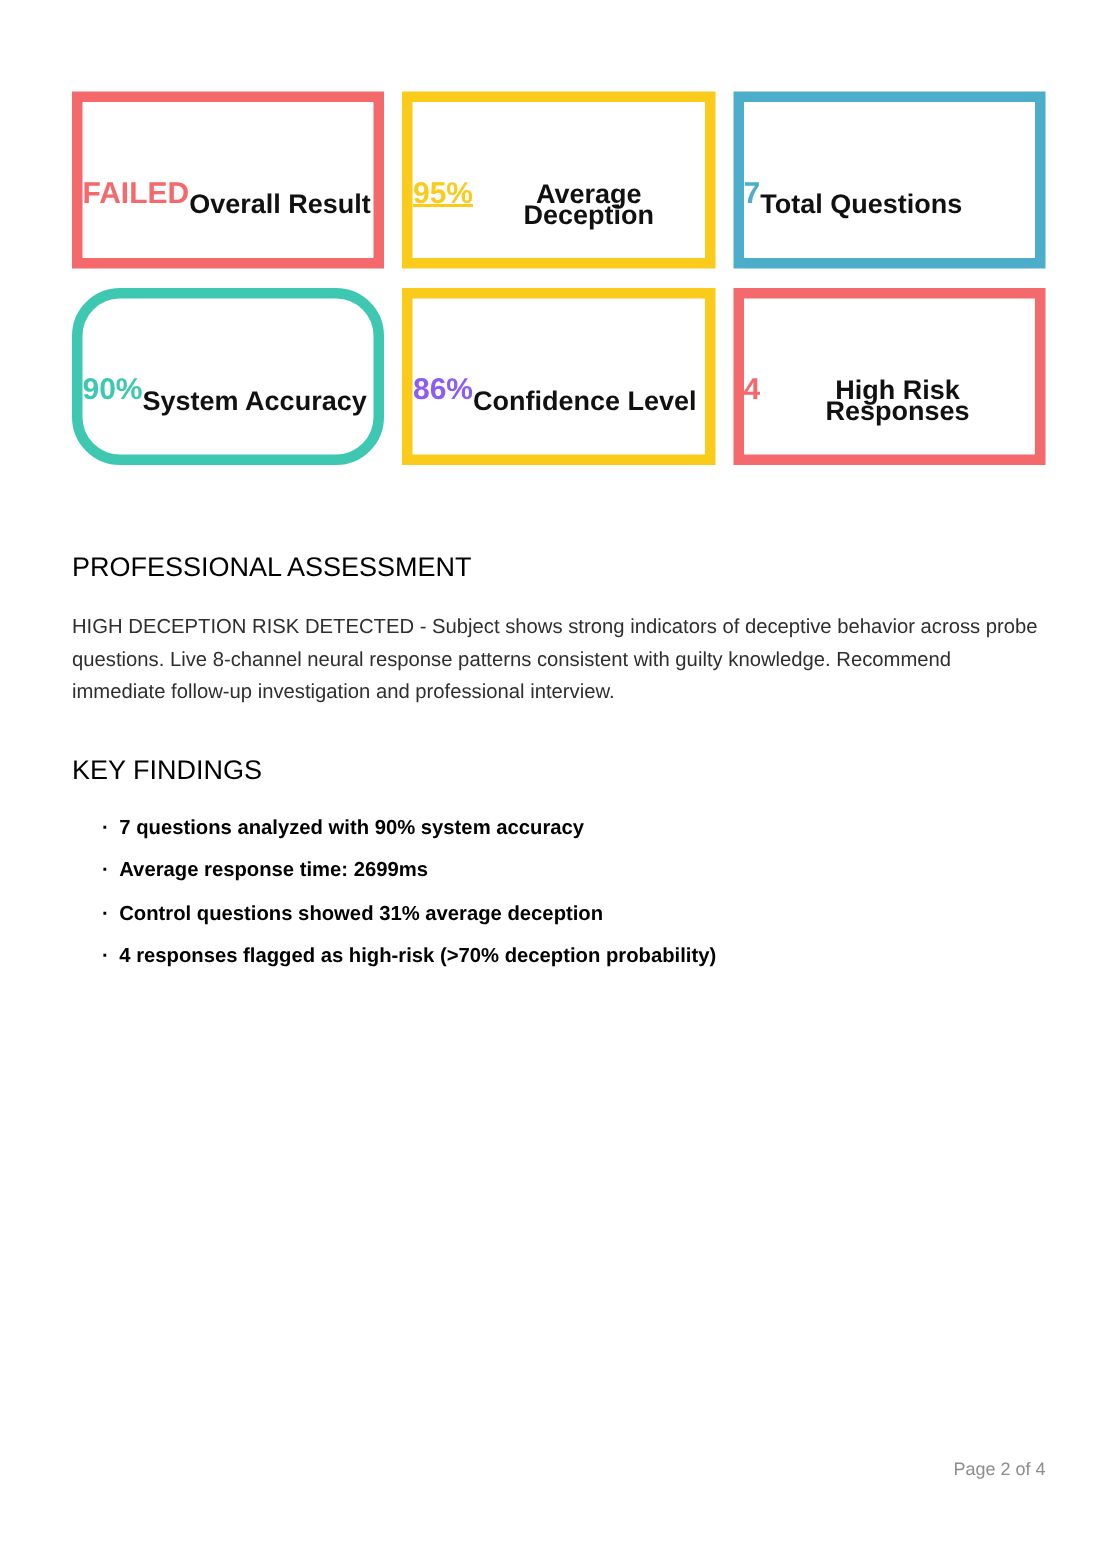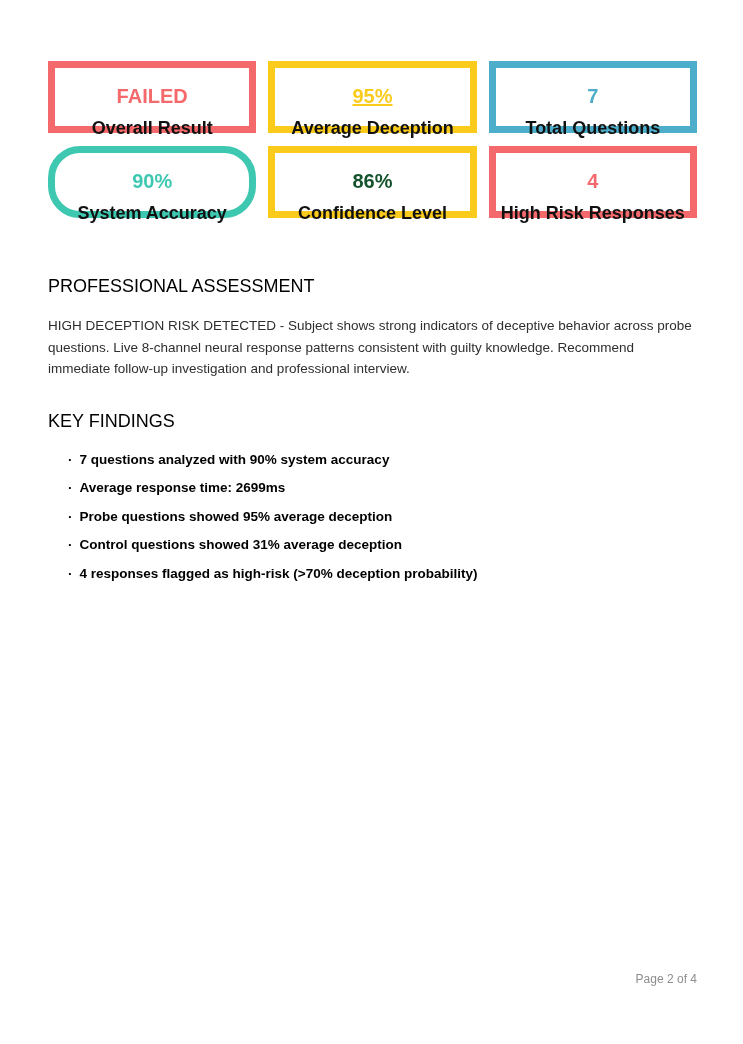--- a/index.html
+++ b/index.html
@@ -25,25 +25,25 @@
     line-height: 34px;
   }
   .cards-grid {
     margin-top: 43px;
     display: grid;
     grid-template-columns: repeat(3, 1fr);
     column-gap: 12px;
     row-gap: 13px;
   }
   .stat-card {
-    height: 72px;
+    height: 118px;
     background: #ffffff;
     border: 7px solid #f9a8d4;
     display: flex;
-    flex-direction: column;
+    flex-direction: row;
     align-items: center;
     justify-content: flex-start;
     text-align: center;
     padding-top: 17px;
   }
   .stat-value {
     font-size: 20px;
     line-height: 22px;
     font-weight: bold;
   }
@@ -118,21 +118,21 @@
       <div class="stat-value" style="color: rgb(76, 174, 203);">7</div>
       <div class="stat-label">Total Questions</div>
     </div>
 
     <div class="stat-card" style="border-color: rgb(62, 200, 177); border-radius: 32px;">
       <div class="stat-value" style="color: rgb(62, 200, 177);">90%</div>
       <div class="stat-label">System Accuracy</div>
     </div>
 
     <div class="stat-card" style="border-color: rgb(251, 203, 27);">
-      <div class="stat-value" style="color: #14532d;">86%</div>
+      <div class="stat-value" style="color: #8b5cf6;">86%</div>
       <div class="stat-label">Confidence Level</div>
     </div>
 
     <div class="stat-card" style="border-color: rgb(244, 105, 107);">
       <div class="stat-value" style="color: rgb(244, 105, 107);">4</div>
       <div class="stat-label">High Risk Responses</div>
     </div>
 
   </div>
 
@@ -143,23 +143,20 @@
   <h2 class="section-heading findings-heading">KEY FINDINGS</h2>
 
   <ul class="findings-list">
     <li class="finding-item">
       <span class="bullet-glyph">·</span><span>7 questions analyzed with 90% system accuracy</span>
     </li>
     <li class="finding-item">
       <span class="bullet-glyph">·</span><span>Average response time: 2699ms</span>
     </li>
     <li class="finding-item">
-      <span class="bullet-glyph">·</span><span>Probe questions showed 95% average deception</span>
-    </li>
-    <li class="finding-item">
       <span class="bullet-glyph">·</span><span>Control questions showed 31% average deception</span>
     </li>
     <li class="finding-item">
       <span class="bullet-glyph">·</span><span>4 responses flagged as high-risk (&gt;70% deception probability)</span>
     </li>
   </ul>
 
 </div>
 
 <div class="page-footer">Page 2 of 4</div>

